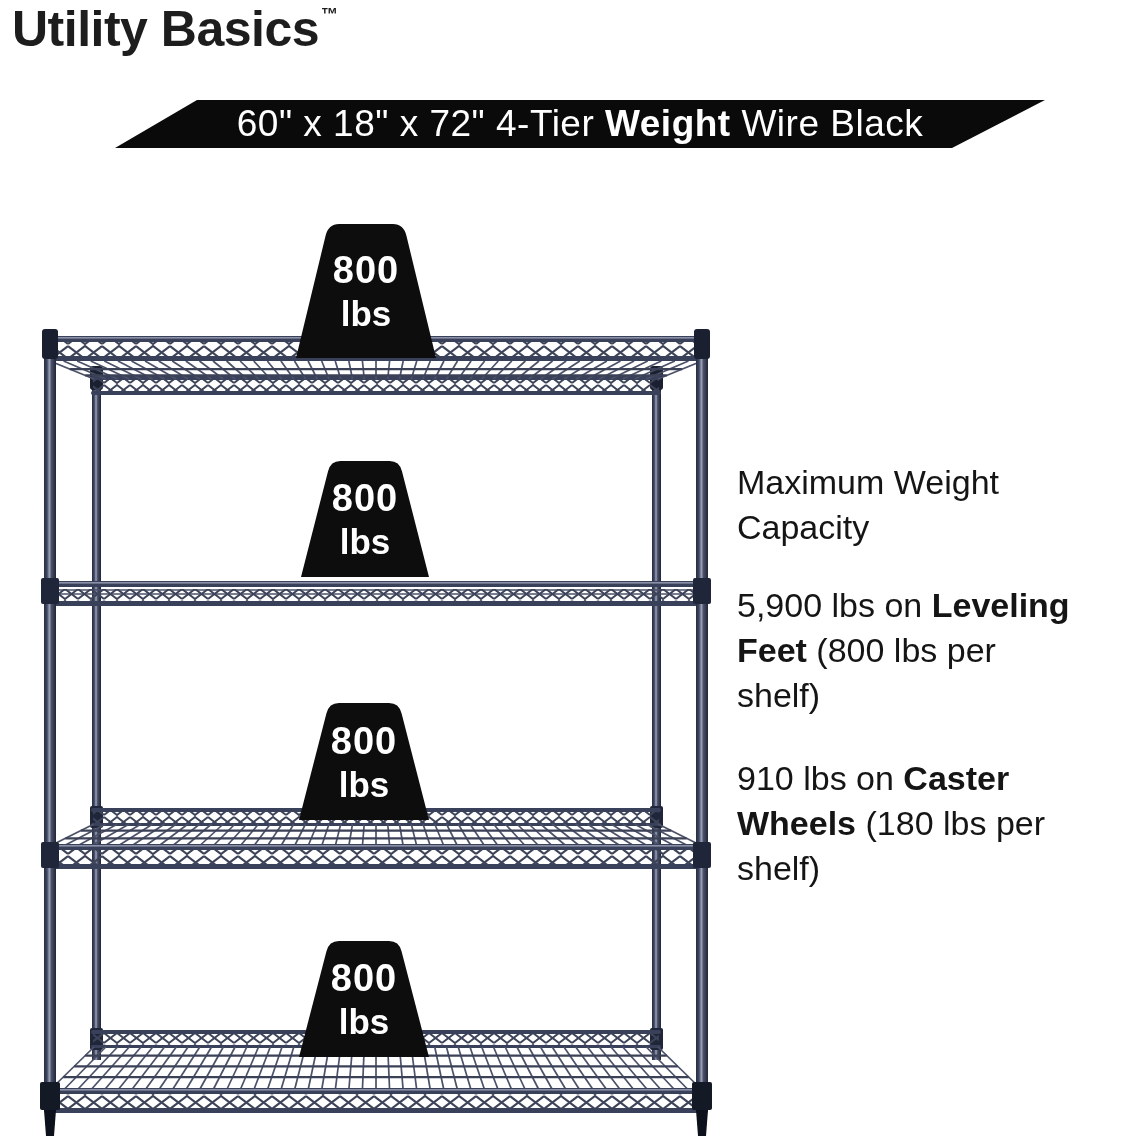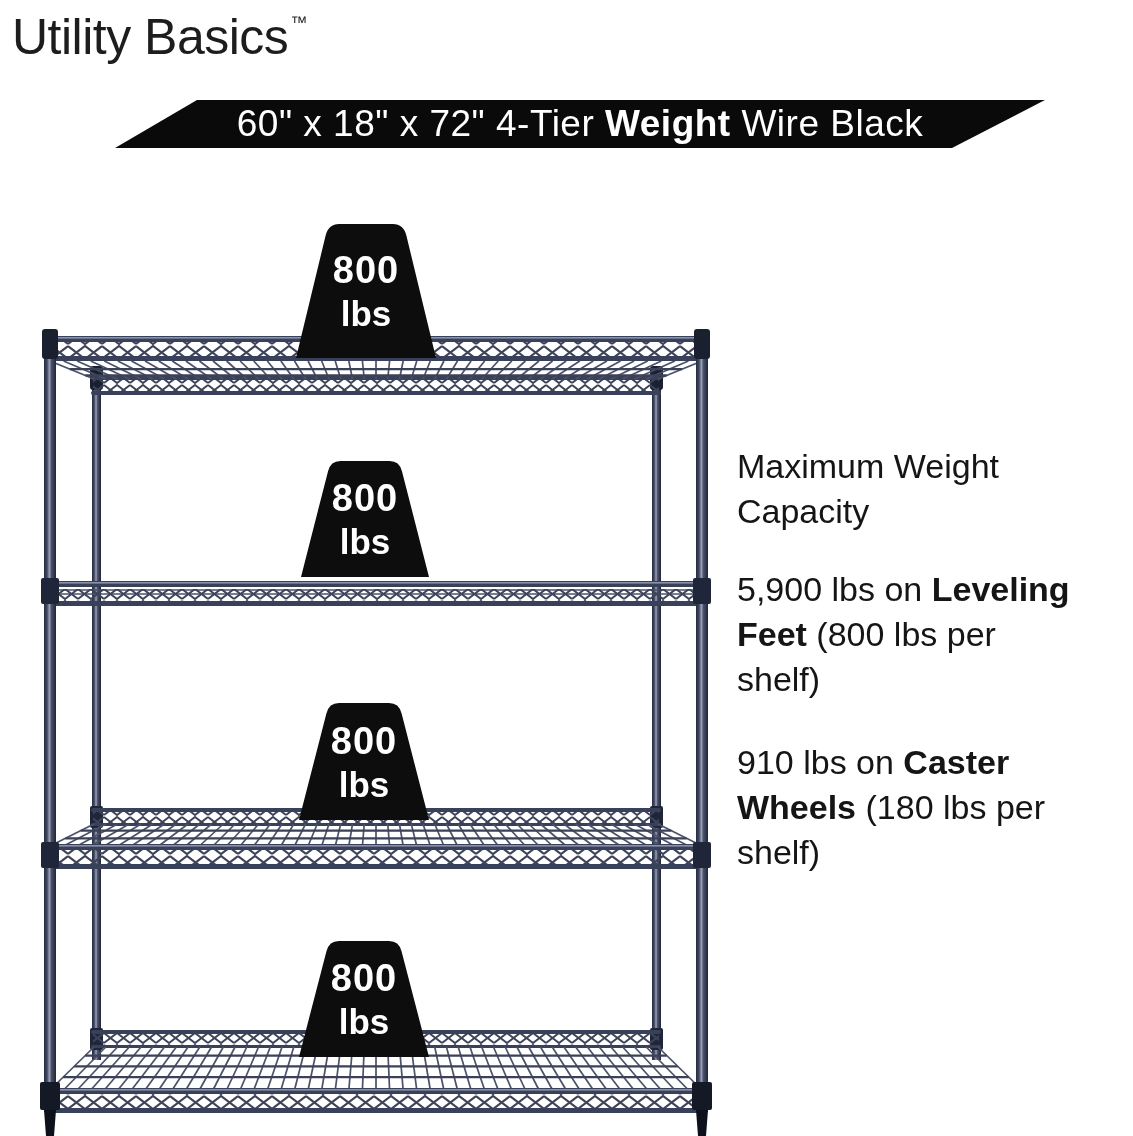--- a/index.html
+++ b/index.html
@@ -2,22 +2,22 @@
 <html><head>
 <meta charset="utf-8">
 <style>
   html,body{margin:0;padding:0;background:#ffffff;}
   body{width:1133px;height:1136px;position:relative;overflow:hidden;
        font-family:"Liberation Sans",sans-serif;color:#141414;}
 
   .stage{position:absolute;inset:0;width:1133px;height:1136px;}
 
   
-  .logo{position:absolute;left:12px;top:8px;font-size:50px;line-height:58px;
-        color:#1d1d1d;letter-spacing:-0.5px;white-space:nowrap;}
+  .logo{position:absolute;left:12px;top:0px;font-size:50px;line-height:58px;
+        color:#1d1d1d;letter-spacing:-0.5px;white-space:nowrap;font-weight:bold;}
   .logo .tm{font-size:17px;position:relative;top:-26px;left:2px;}
 
   
   .banner{position:absolute;left:115px;top:100px;width:930px;height:48px;
           background:#0a0a0a;
           clip-path:polygon(82px 0,100% 0,calc(100% - 93px) 100%,0 100%);
           display:flex;align-items:center;justify-content:center;}
   .banner-text{color:#ffffff;font-size:37px;line-height:48px;letter-spacing:0.5px;
                white-space:nowrap;}
   .banner-text b{font-weight:bold;}
@@ -32,21 +32,21 @@
                align-items:center;justify-content:center;gap:7px;
                color:#ffffff;font-weight:bold;text-align:center;}
   .w-val{font-size:38px;line-height:1;letter-spacing:1px;}
   .w-unit{font-size:35px;line-height:1;}
   #w1{left:296px;top:224px;width:140px;height:134px;}
   #w2{left:301px;top:461px;width:128px;height:116px;}
   #w3{left:299px;top:703px;width:130px;height:117px;}
   #w4{left:299px;top:941px;width:130px;height:116px;}
 
   
-  .info{position:absolute;left:737px;top:444px;width:344px;
+  .info{position:absolute;left:737px;top:460px;width:344px;
         font-size:34px;line-height:45px;color:#151515;}
   .info p{margin:0;}
   .info .heading{margin-bottom:33px;}
   .info .para1{margin-bottom:38px;}
   .info b{font-weight:bold;}
 </style>
 </head>
 <body>
 
 <div class="stage">

